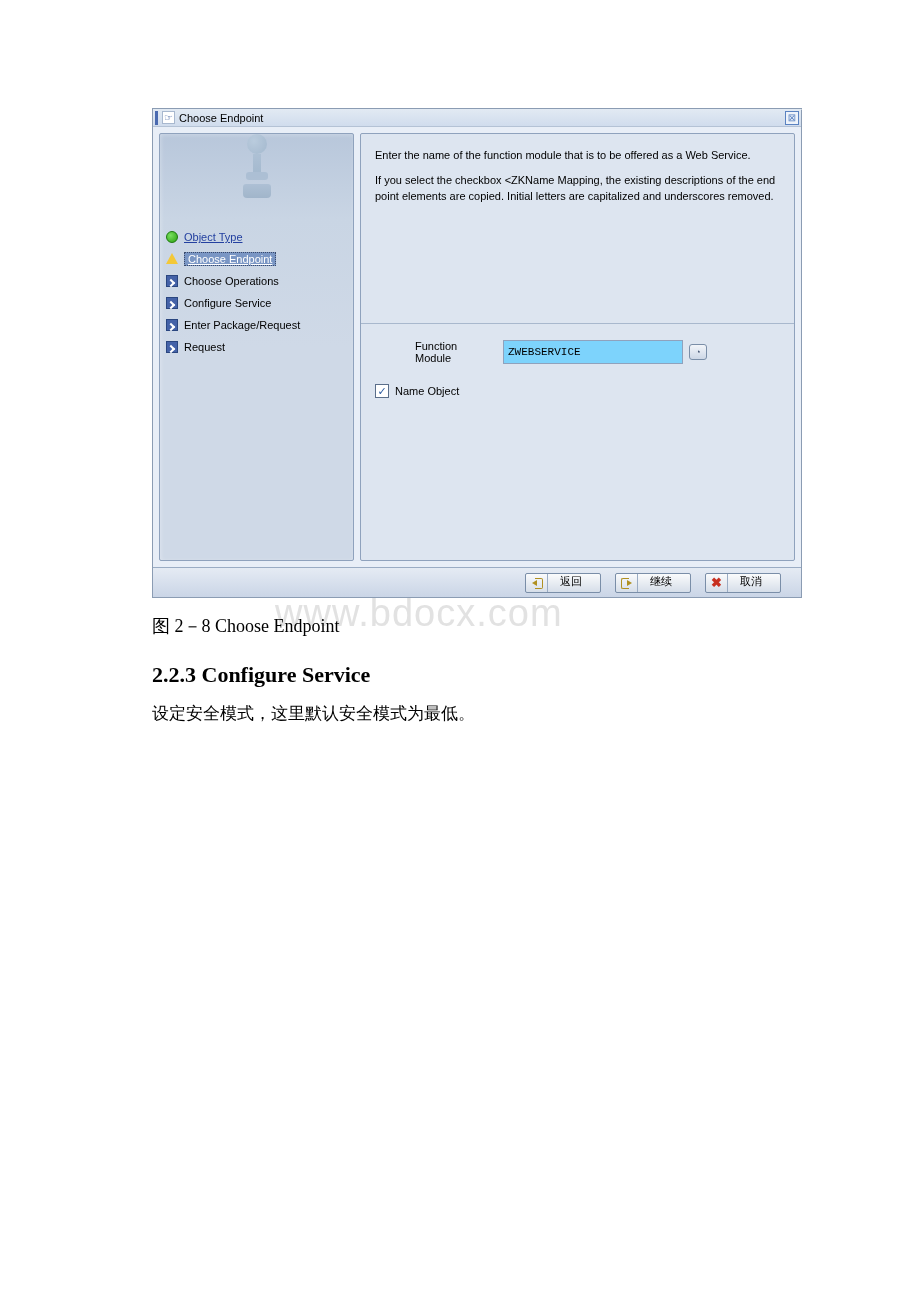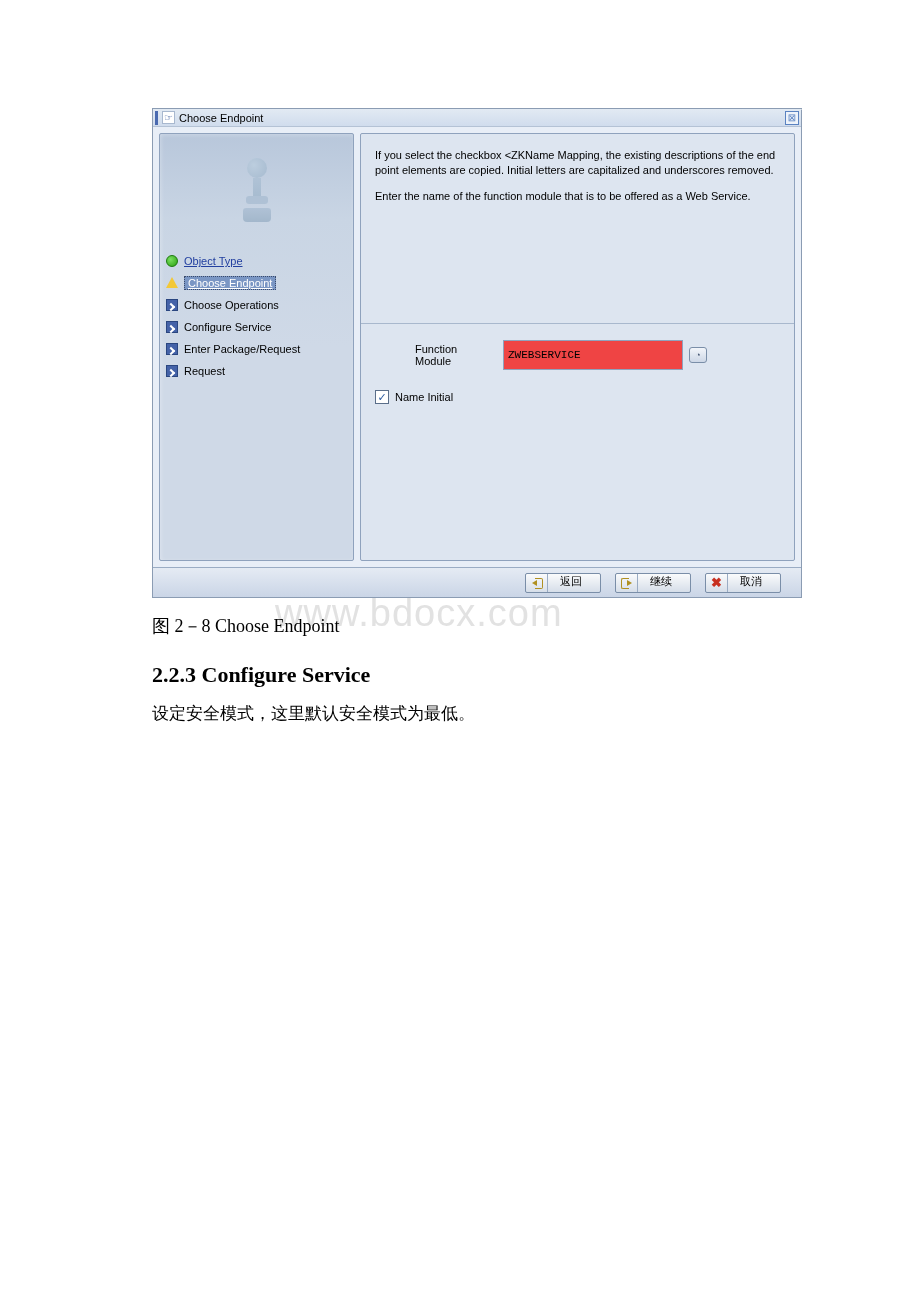--- a/index.html
+++ b/index.html
@@ -62,21 +62,21 @@
       display: flex;
       height: 440px;
       padding: 6px;
       gap: 6px;
     }
     .sidebar {
       width: 195px;
       background: linear-gradient(to bottom, #b8c7db, #c9d5e4 20%, #cfd9e7 50%, #cfd9e7);
       border: 1px solid #8fa2bd;
       border-radius: 2px;
-      padding-top: 24px;
+      padding-top: 0;
       display: flex;
       flex-direction: column;
       box-shadow: inset 1px 1px 4px rgba(255,255,255,0.3);
     }
     .chess-piece {
       width: 32px;
       height: 80px;
       margin: 0 auto 12px auto;
       display: flex;
       flex-direction: column;
@@ -195,23 +195,23 @@
       width: 118px;
       padding-left: 40px;
     }
     .form-field-wrap {
       display: flex;
       align-items: center;
       gap: 6px;
     }
     .form-input {
       width: 180px;
-      height: 30px;
+      height: 24px;
       border: 1px solid #8fa2bd;
-      background: #ef4444;
+      background: #7dd3fc;
       font-family: 'Courier New', monospace;
       font-size: 11px;
       padding: 0 4px;
     }
     .value-help {
       width: 18px;
       height: 16px;
       border: 1px solid #7a8ea8;
       background: linear-gradient(to bottom, #f2f5fa, #cdd7e6);
       border-radius: 3px;
@@ -397,34 +397,34 @@
         </li>
         <li class="step-item">
           <span class="step-icon icon-todo"></span>
           <span>Request</span>
         </li>
       </ul>
     </div>
 
     <div class="content-pane">
       <div class="desc-area">
+        <p class="desc-para">Enter the name of the function module that is to be offered as a Web Service.</p>
         <p class="desc-para">If you select the checkbox &lt;ZKName Mapping, the existing descriptions of the end point elements are copied. Initial letters are capitalized and underscores removed.</p>
-        <p class="desc-para">Enter the name of the function module that is to be offered as a Web Service.</p>
       </div>
       <div class="form-area">
         <div class="form-row">
           <span class="form-label">Function Module</span>
           <div class="form-field-wrap">
             <input class="form-input" value="ZWEBSERVICE" style="">
             <span class="value-help">◔</span>
           </div>
         </div>
         <div class="checkbox-row">
           <span class="chk">✓</span>
-          <span>Name Initial</span>
+          <span>Name Object</span>
         </div>
       </div>
     </div>
   </div>
 
   <div class="button-bar">
     <button class="sap-btn">
       <span class="btn-icon-slot">
           <span class="icon-back"></span>
         </span>

